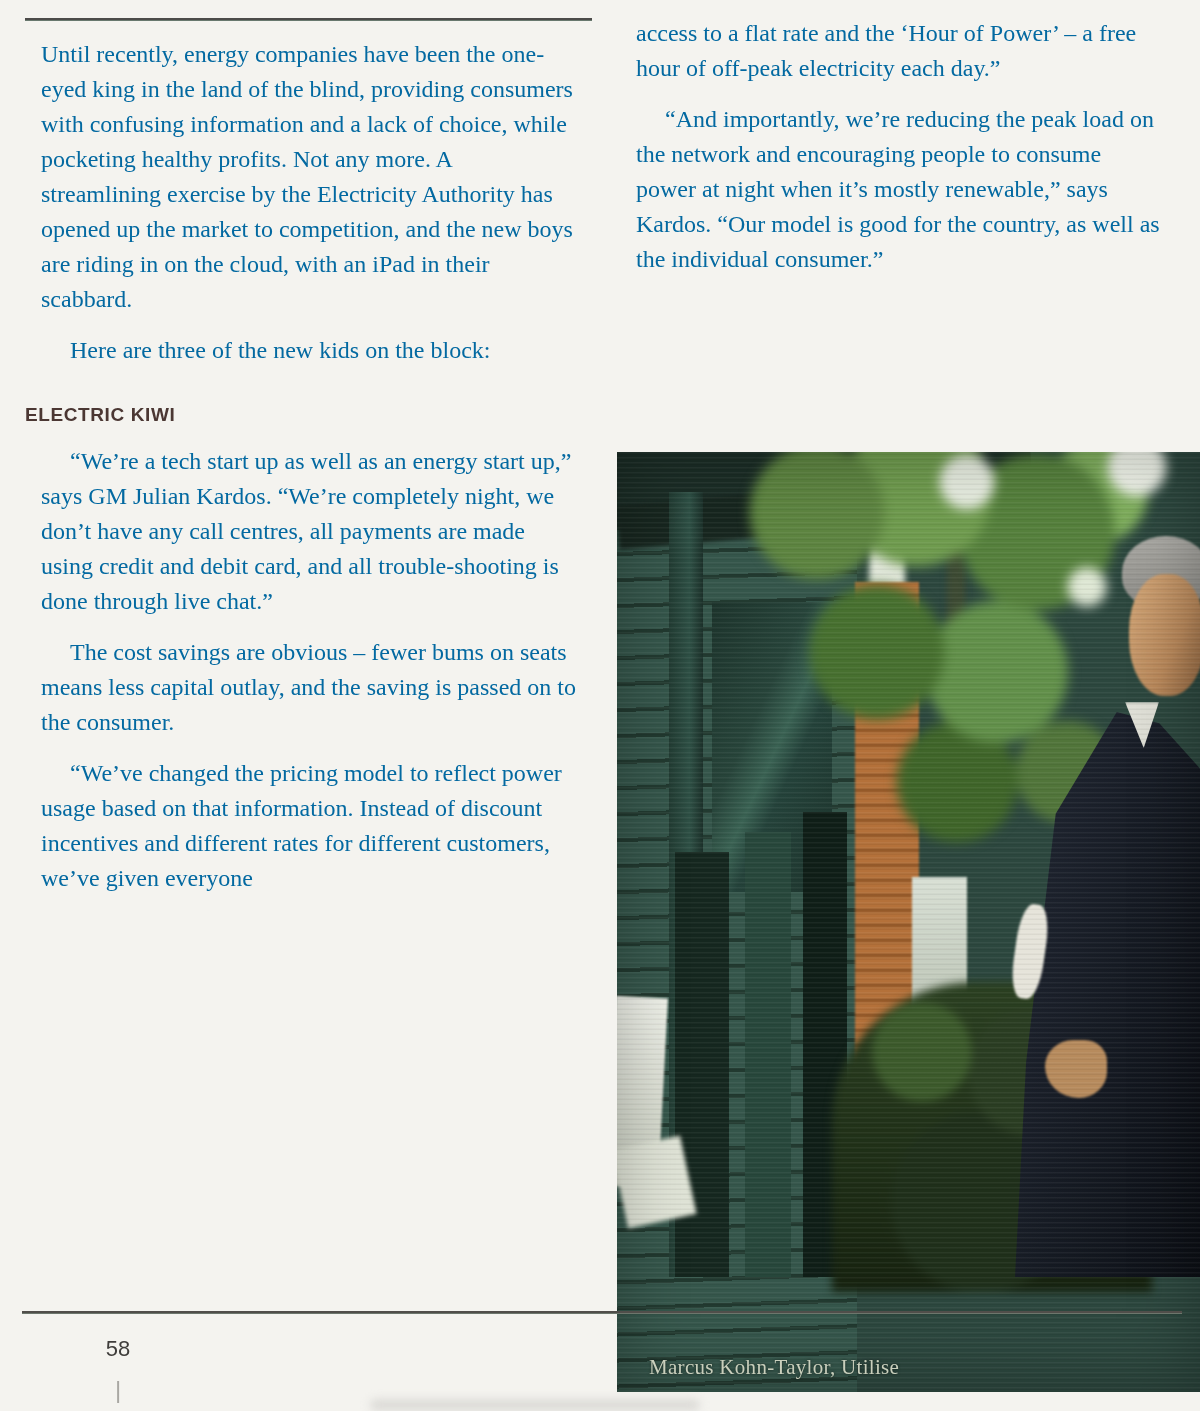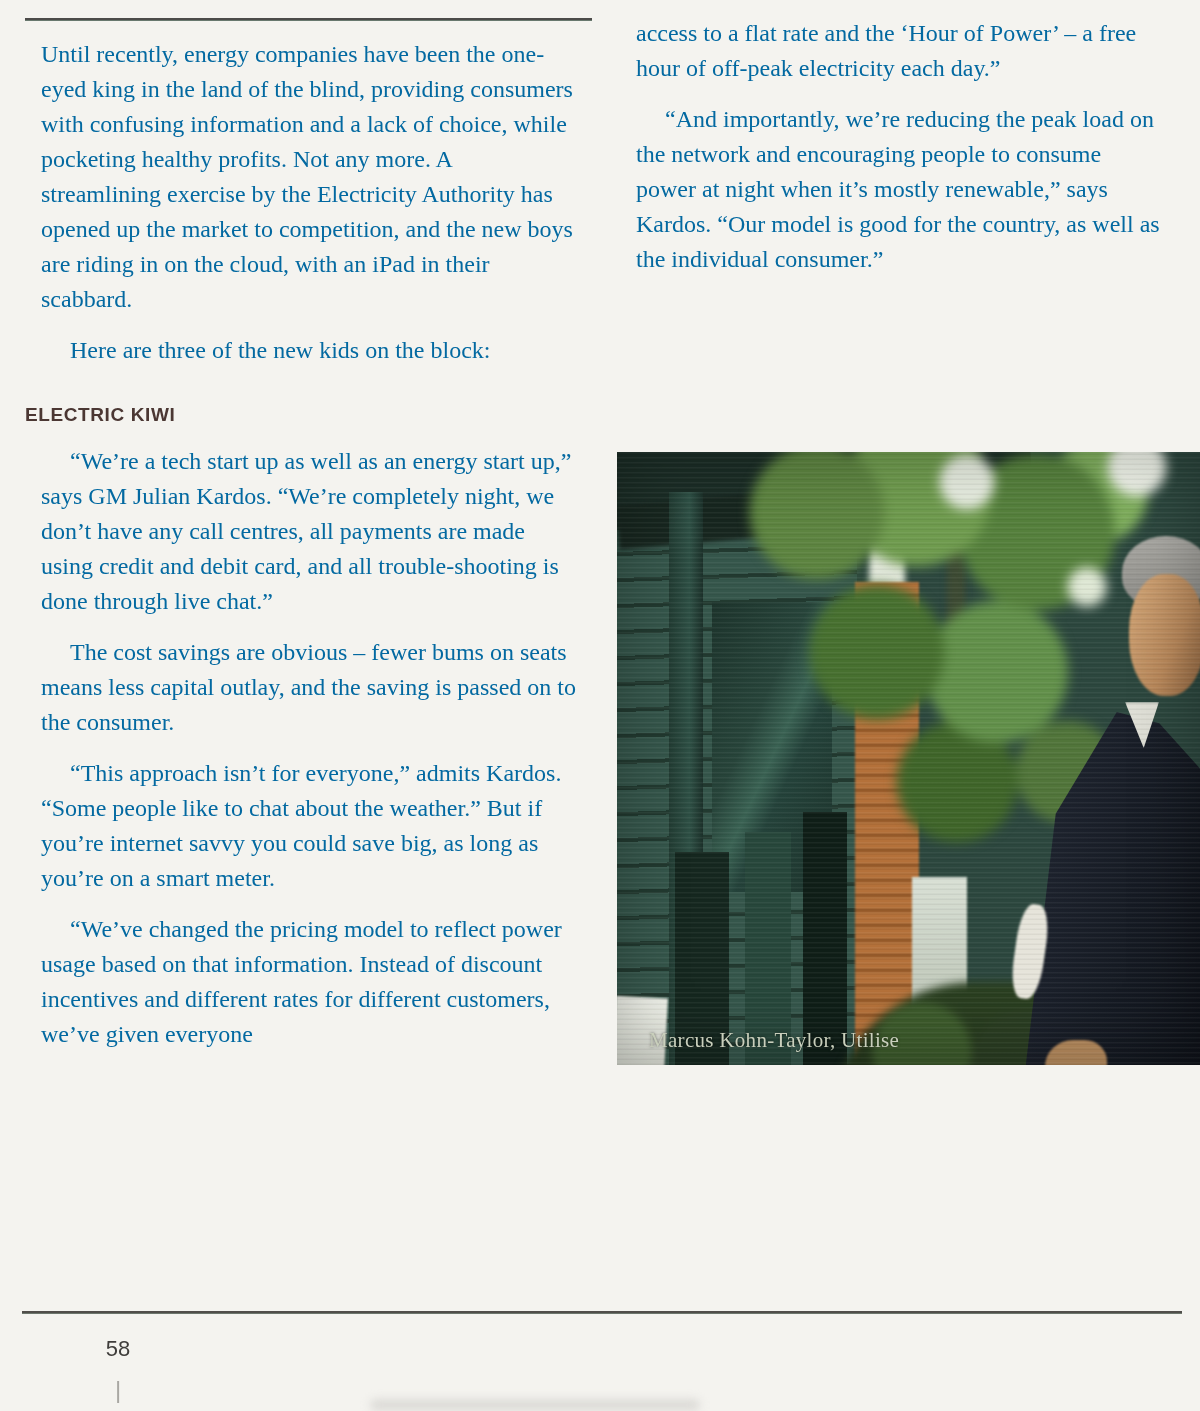--- a/index.html
+++ b/index.html
@@ -15,21 +15,21 @@
   .p-first{margin-top:28px;}
   .kicker{font-family:"Liberation Sans",sans-serif;font-weight:700;font-size:19px;line-height:26px;
           letter-spacing:0.6px;color:#4b3733;margin:34px 0 0 0;}
   .after-kicker{margin-top:8px;}
 
   
   .col-right{position:absolute;left:620px;top:0;width:562px;}
   .p-first-r{margin-top:32px;}
 
   
-  .photo{position:absolute;left:617px;top:452px;width:583px;height:613px;margin:0;
+  .photo{position:absolute;left:617px;top:452px;width:583px;height:940px;margin:0;
          background:#2c473e;overflow:hidden;}
   .photo *{position:absolute;}
   .ph-boards{left:0;top:0;width:240px;height:100%;
     background:repeating-linear-gradient(178deg,#35564b 0 22px,#223a30 22px 26px);}
   .ph-eave{left:-10px;top:-34px;width:420px;height:110px;background:#1b2d26;transform:rotate(-4deg);transform-origin:left top;}
   .ph-eave2{left:0;top:42px;width:270px;height:44px;background:#17261f;transform:rotate(-5deg);filter:blur(2px);}
   .ph-post{left:52px;top:40px;width:34px;height:785px;background:linear-gradient(90deg,#223c33,#2f5146 60%,#1c312a);}
   .ph-window{left:95px;top:150px;width:120px;height:290px;
     background:linear-gradient(115deg,#1d342c 0%,#27443a 38%,#3a6253 52%,#24423a 62%,#1d342c 100%);}
   .ph-door1{left:58px;top:400px;width:54px;height:425px;background:#15271f;}
@@ -95,21 +95,20 @@
 
 <div class="page">
 
   <div class="col-left">
     <div class="title-rule"></div>
     <p class="body p-first">Until recently, energy companies have been the one-eyed king in the land of the blind, providing consumers with confusing information and a lack of choice, while pocketing healthy profits. Not any more. A streamlining exercise by the Electricity Authority has opened up the market to competition, and the new boys are riding in on the cloud, with an iPad in their scabbard.</p>
     <p class="body indent">Here are three of the new kids on the block:</p>
     <h2 class="kicker">ELECTRIC KIWI</h2>
     <p class="body indent">“We’re a tech start up as well as an energy start up,” says GM Julian Kardos. “We’re completely night, we don’t have any call centres, all payments are made using credit and debit card, and all trouble-shooting is done through live chat.”</p>
     <p class="body indent">The cost savings are obvious – fewer bums on seats means less capital outlay, and the saving is passed on to the consumer.</p>
-    <p class="body indent">“This approach isn’t for everyone,” admits Kardos. “Some people like to chat about the weather.” But if you’re internet savvy you could save big, as long as you’re on a smart meter.</p>
     <p class="body indent">“We’ve changed the pricing model to reflect power usage based on that information. Instead of discount incentives and different rates for different customers, we’ve given everyone</p>
   </div>
 
   <div class="col-right">
     <p class="body p-first-r">access to a flat rate and the ‘Hour of Power’ – a free hour of off-peak electricity each day.”</p>
     <p class="body indent">“And importantly, we’re reducing the peak load on the network and encouraging people to consume power at night when it’s mostly renewable,” says Kardos. “Our model is good for the country, as well as the individual consumer.”</p>
   </div>
 
   <figure class="photo">
     <div class="ph-boards"></div>

